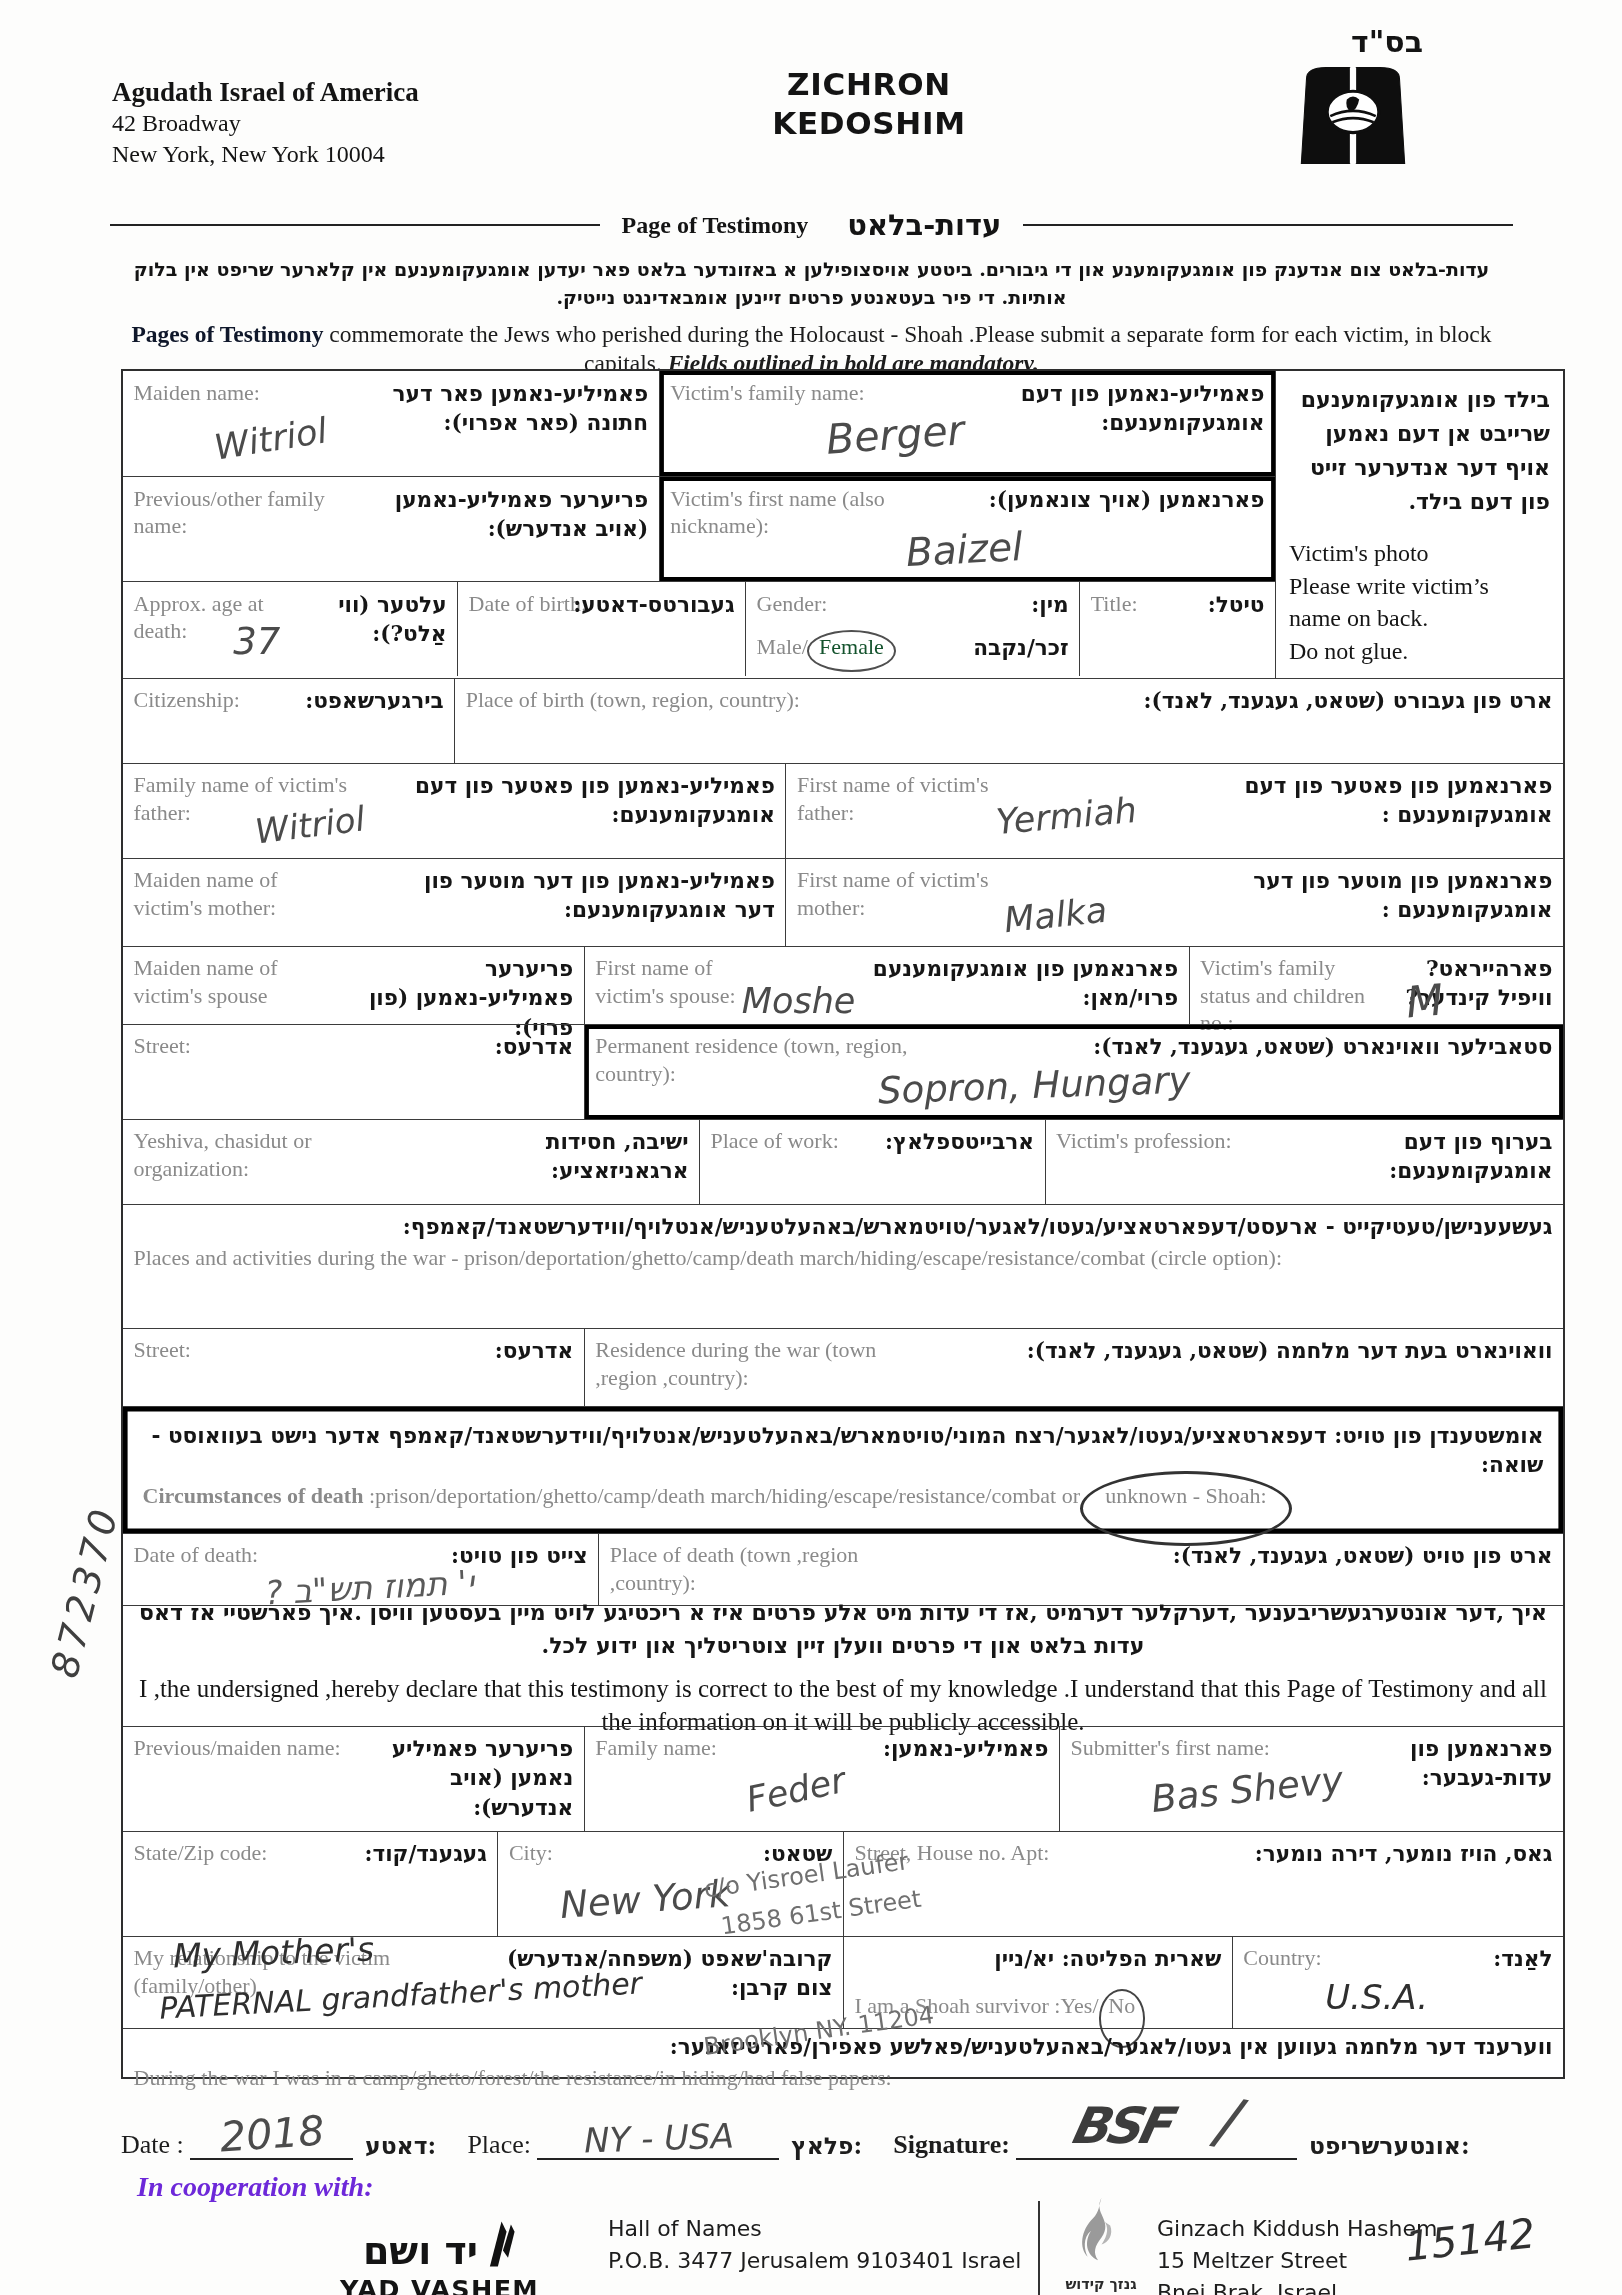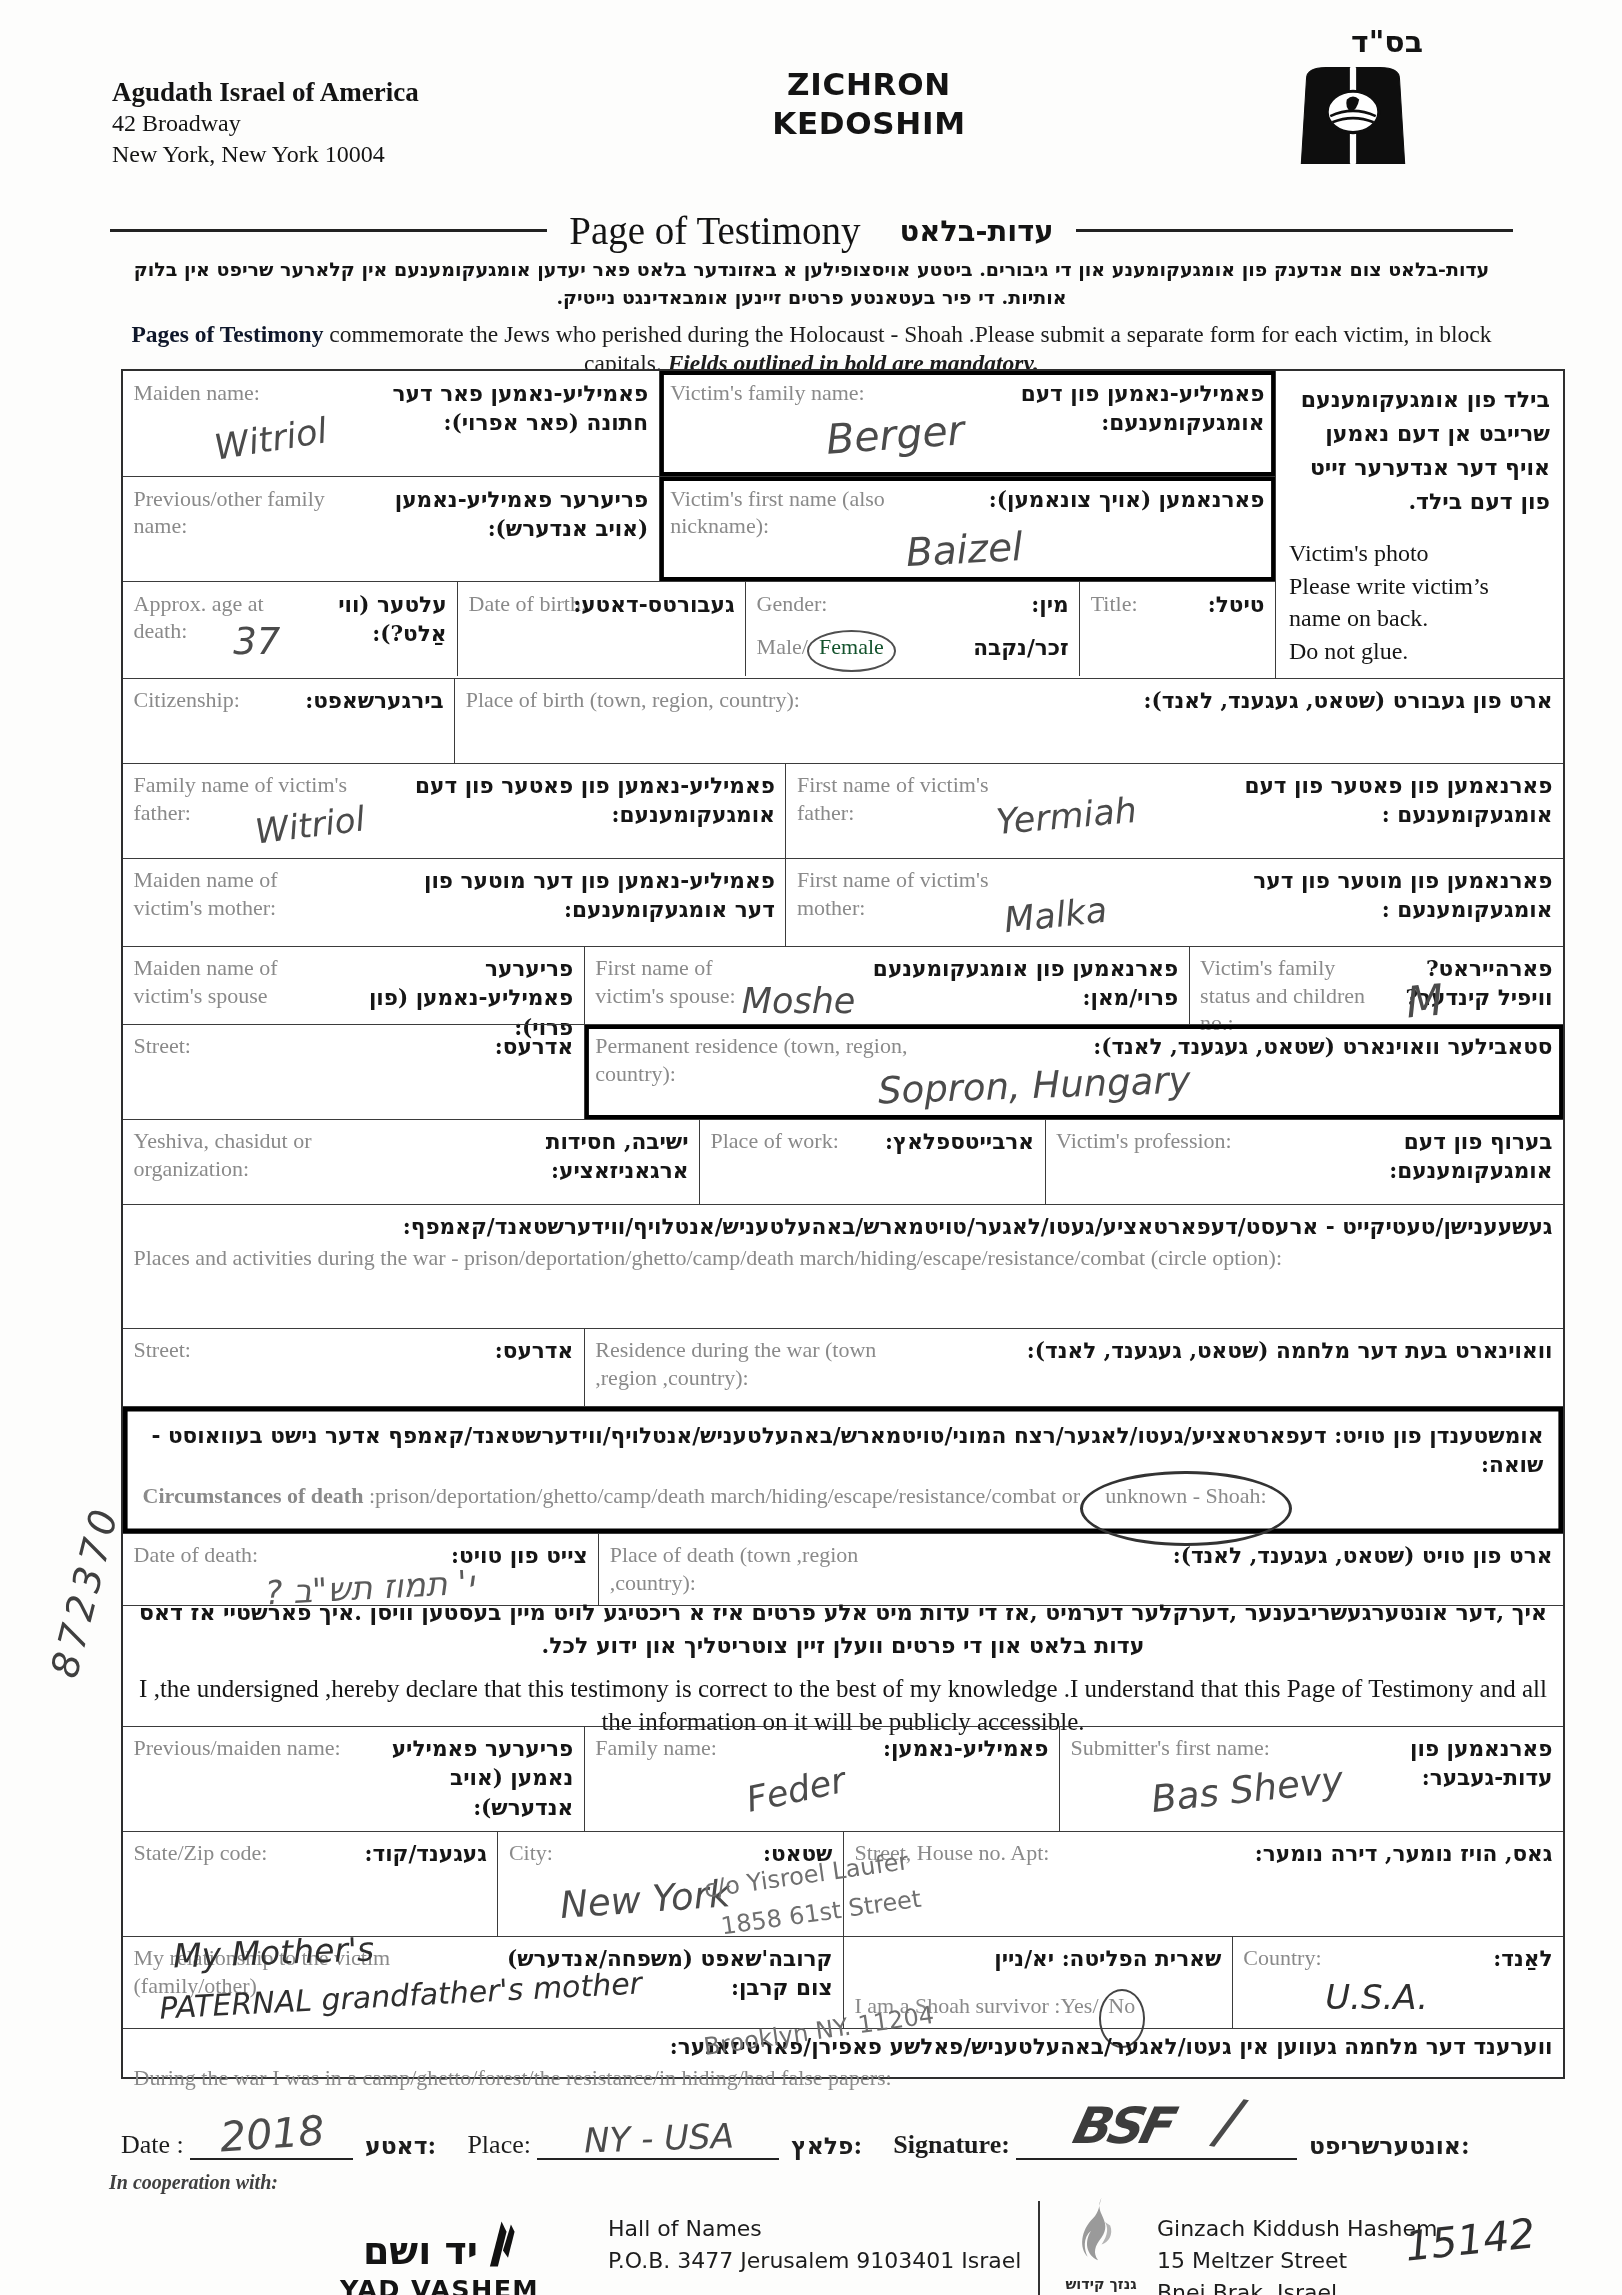--- a/index.html
+++ b/index.html
@@ -11,21 +11,21 @@
   
   .bsd{position:absolute;top:23.5px;right:200px;font-family:"DejaVu Serif","DejaVu Sans",serif;font-weight:bold;font-size:30px;}
   .org{position:absolute;top:77px;left:112px;}
   .org .name{font-weight:bold;font-size:27px;}
   .org .addr{font-size:24px;line-height:1.3;}
   .program{position:absolute;top:65px;left:686px;width:366px;text-align:center;font-family:"DejaVu Sans","Liberation Sans",sans-serif;font-weight:bold;font-size:31px;line-height:1.25;letter-spacing:0.7px;}
   .tablets{position:absolute;top:59px;left:1291px;}
   
   .title-row{position:absolute;top:208px;left:110px;right:110px;display:flex;align-items:center;gap:22px;}
   .hline{flex:1;height:2.6px;background:#222;}
-  .title-en{font-weight:normal;font-size:39px;white-space:nowrap;}
+  .title-en{font-weight:bold;font-size:24px;white-space:nowrap;}
   .title-he{font-family:"DejaVu Serif","DejaVu Sans",serif;font-weight:bold;font-size:29px;white-space:nowrap;margin-left:17px;}
   .intro-yi{position:absolute;top:256px;left:72px;right:72px;text-align:center;font-family:"DejaVu Serif","DejaVu Sans",serif;font-size:19px;font-weight:600;direction:rtl;line-height:1.45;}
   .intro-yi .l2{font-weight:bold;}
   .intro-en{position:absolute;top:320px;left:92px;right:92px;text-align:center;font-size:23.5px;color:#1c1c1c;line-height:1.25;}
   .intro-en b{color:#0f172a;}
   .intro-en .mand{font-weight:bold;font-style:italic;}
   
   .ftable{position:absolute;top:369px;left:121px;width:1444px;border:2.6px solid #2e2e2e;box-sizing:border-box;background:#fff;}
   .trow{display:flex;border-top:1.3px solid #3b3b3b;box-sizing:border-box;position:relative;}
   .trow:first-child{border-top:none;}
@@ -51,21 +51,21 @@
   .decl-en{font-size:25px;color:#161616;text-align:center;line-height:1.3;margin-top:5.2px;}
   .stamp{position:absolute;left:592px;top:1480px;transform:rotate(-8deg);color:#707070;font-family:"DejaVu Sans",sans-serif;font-size:24px;z-index:6;width:340px;height:209px;}
   .stamp span{position:absolute;white-space:nowrap;}
   
   .sigrow{position:absolute;top:2085px;left:121px;width:1448px;display:flex;align-items:flex-end;font-size:26px;color:#1d1d1d;}
   .slabel{white-space:nowrap;}
   .slabel.b{font-weight:bold;}
   .yil{font-family:"DejaVu Serif","DejaVu Sans",serif;font-weight:bold;font-size:23.5px;direction:rtl;white-space:nowrap;margin:0 5.2px;}
   .sline{display:inline-block;border-bottom:2px solid #222;text-align:center;position:relative;margin:0 6.5px;}
   .sline .hw{position:relative;}
-  .coop{position:absolute;top:2171px;left:109px;font-style:italic;font-weight:bold;font-size:20px;color:#404040;}
+  .coop{position:absolute;top:2171px;left:137px;font-style:italic;font-weight:bold;font-size:28px;color:#6d28d9;}
   
   .yvblock{position:absolute;top:2217px;left:340px;text-align:center;}
   .yv-top{display:flex;align-items:flex-end;gap:9.2px;justify-content:center;}
   .yv-he{font-family:"DejaVu Serif","DejaVu Sans",serif;font-weight:bold;font-size:38px;line-height:1;}
   .yv-en{font-family:"DejaVu Sans",sans-serif;font-weight:bold;font-size:25.5px;letter-spacing:1.3px;margin-top:3.9px;}
   .hall{position:absolute;top:2213px;left:608px;font-family:"DejaVu Sans",sans-serif;font-size:22px;color:#1c1c1c;line-height:1.45;}
   .hall .mt{margin-top:14.4px;}
   .vdiv{position:absolute;top:2201px;left:1038px;width:2px;height:111px;background:#333;}
   .flameblock{position:absolute;top:2196px;left:1062px;width:78px;text-align:center;}
   .gz-he{font-family:"DejaVu Serif","DejaVu Sans",serif;font-weight:bold;font-size:14.4px;direction:rtl;color:#2a2a2a;line-height:1.1;}

